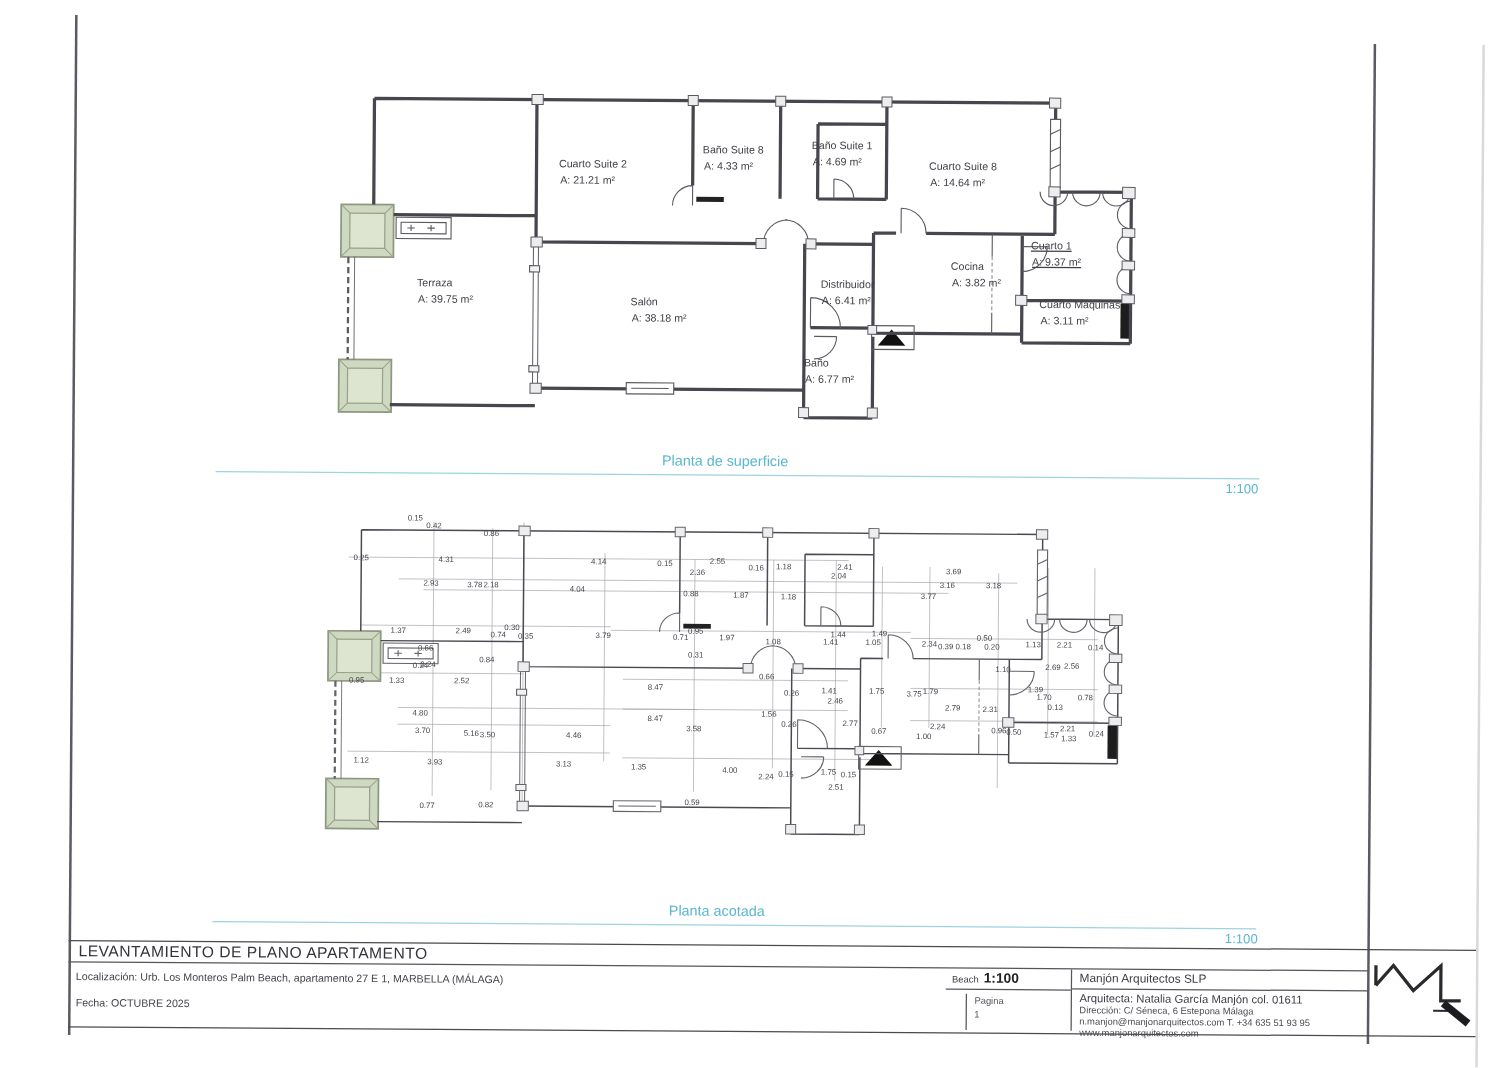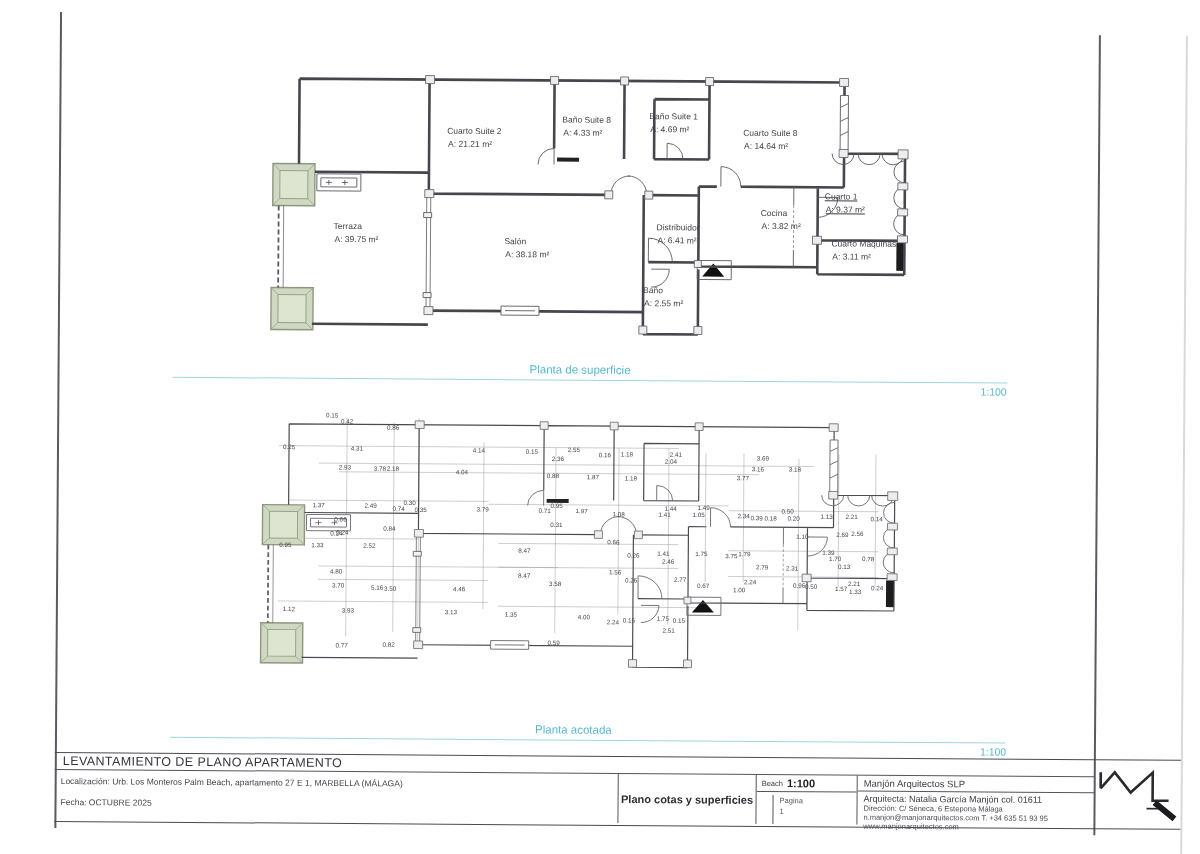--- a/index.html
+++ b/index.html
@@ -188,21 +188,21 @@
           <div class="room-label" style="left: 563px; top: 172px;">
             <div class="rn">Cuarto Máquinas</div>
             <div class="ra">A:  3.11 m²</div>
           </div>
           <div class="room-label" style="left: 236px; top: 172px;">
             <div class="rn">Salón</div>
             <div class="ra">A: 38.18 m²</div>
           </div>
           <div class="room-label" style="left: 375px; top: 220px;">
             <div class="rn">Baño</div>
-            <div class="ra">A: 2.55 m²</div>
+            <div class="ra">A: 6.77 m²</div>
           </div>
         </div>
   </div>
 
   <div class="cyan-title" style="left:532px;top:360px;">Planta de superficie</div>
   <div class="cyan-rule" style="left:175px;top:376px;width:835px;"></div>
   <div class="cyan-scale" style="left:983px;top:379px;">1:100</div>
 
   <div class="plan" style="left:262px;top:406px;width:645px;height:262px;">
     <svg viewBox="0 0 645 275" preserveAspectRatio="none">
@@ -326,21 +326,20 @@
   <div class="cyan-rule" style="left:175px;top:736px;width:835px;"></div>
   <div class="cyan-scale" style="left:985px;top:739px;">1:100</div>
 
   <div id="titleblock">
     <div id="tb-row1">LEVANTAMIENTO DE PLANO APARTAMENTO</div>
     <div id="tb-row2">
       <div class="tb-cell" id="tb-loc">
         <div class="l1">Localización:  Urb. Los Monteros Palm Beach, apartamento 27 E 1, MARBELLA (MÁLAGA)</div>
         <div class="l2">Fecha: OCTUBRE 2025</div>
       </div>
-      <div class="tb-cell" id="tb-doc">Plano cotas y superficies</div>
       <div class="tb-cell" id="tb-scale">
         <div class="srow">
           <span>Beach</span>
           <b>1:100</b>
         </div>
         <div class="pag">
           <div>Pagina</div>
           <div>1</div>
         </div>
       </div>

